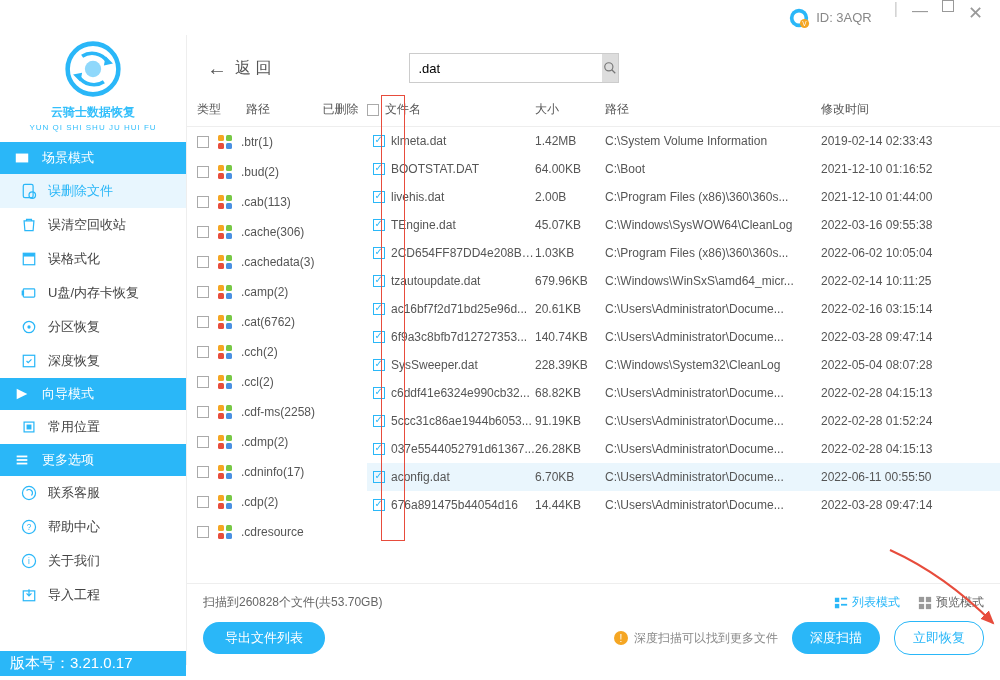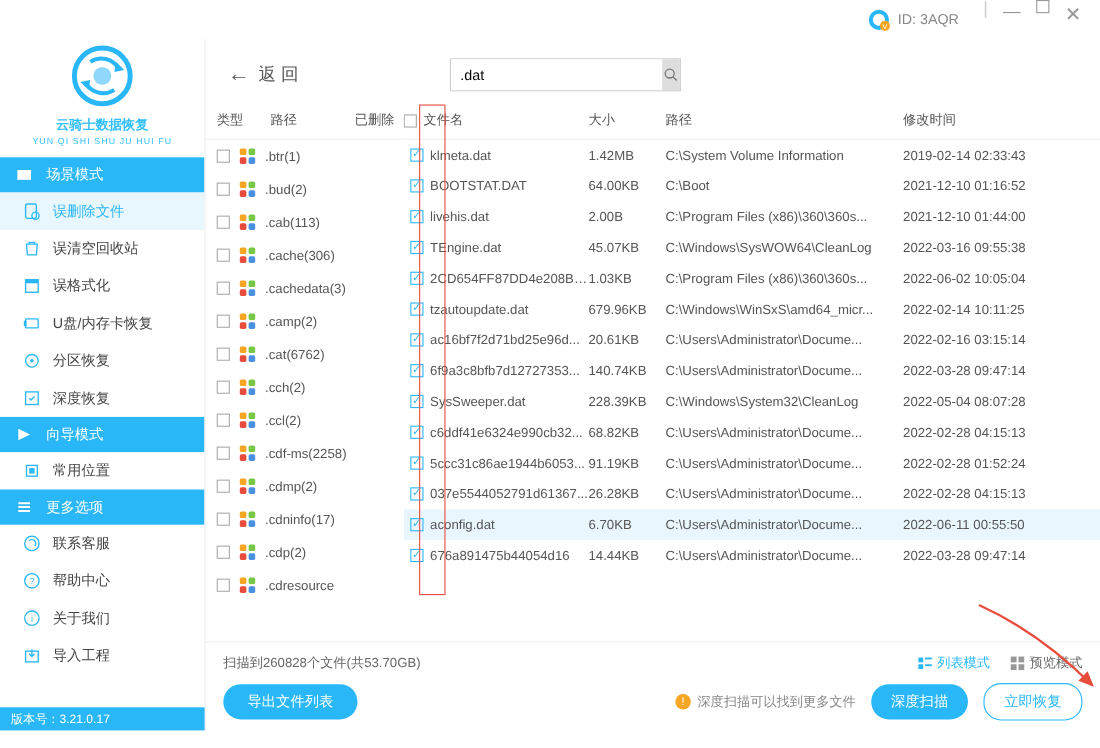--- a/index.html
+++ b/index.html
@@ -77,21 +77,21 @@
 .mode-switch .m-item { display: flex; align-items: center; gap: 4px; cursor: pointer; color: #666; }
 .mode-switch .m-item.active { color: #2ab7f8; }
 .footer-bottom { display: flex; justify-content: space-between; align-items: center; margin-top: 10px; }
 .btn-export { background: #2ab7f8; color: #fff; border: none; border-radius: 16px; padding: 7px 22px; font-size: 13px; cursor: pointer; }
 .footer-right { display: flex; align-items: center; gap: 14px; }
 .deep-hint { display: flex; align-items: center; gap: 6px; font-size: 12px; color: #888; }
 .deep-hint .warn { width: 14px; height: 14px; background: #f5a623; border-radius: 50%; color: #fff; font-size: 10px; display: flex; align-items: center; justify-content: center; }
 .btn-deep { background: #2ab7f8; color: #fff; border: none; border-radius: 16px; padding: 7px 18px; font-size: 13px; cursor: pointer; }
 .btn-recover { background: #fff; color: #2ab7f8; border: 1px solid #2ab7f8; border-radius: 16px; padding: 7px 18px; font-size: 13px; cursor: pointer; }
 
-.version-bar { position: absolute; bottom: 16px; left: 0; width: 186px; background: #2ab7f8; color: #fff; font-size: 11px; padding: 3px 10px; }
+.version-bar { position: absolute; bottom: 4px; left: 0; width: 186px; background: #2ab7f8; color: #fff; font-size: 15px; padding: 3px 10px; }
 </style>
 </head>
 <body>
 
 <div class="titlebar">
   <div class="id-block">
     <svg viewBox="0 0 24 24">
         <circle cx="12" cy="12" r="10" fill="#2ab7f8"></circle>
         <circle cx="12" cy="12" r="6" fill="#fff"></circle>
         <circle cx="18" cy="18" r="5" fill="#f5a623"></circle>

